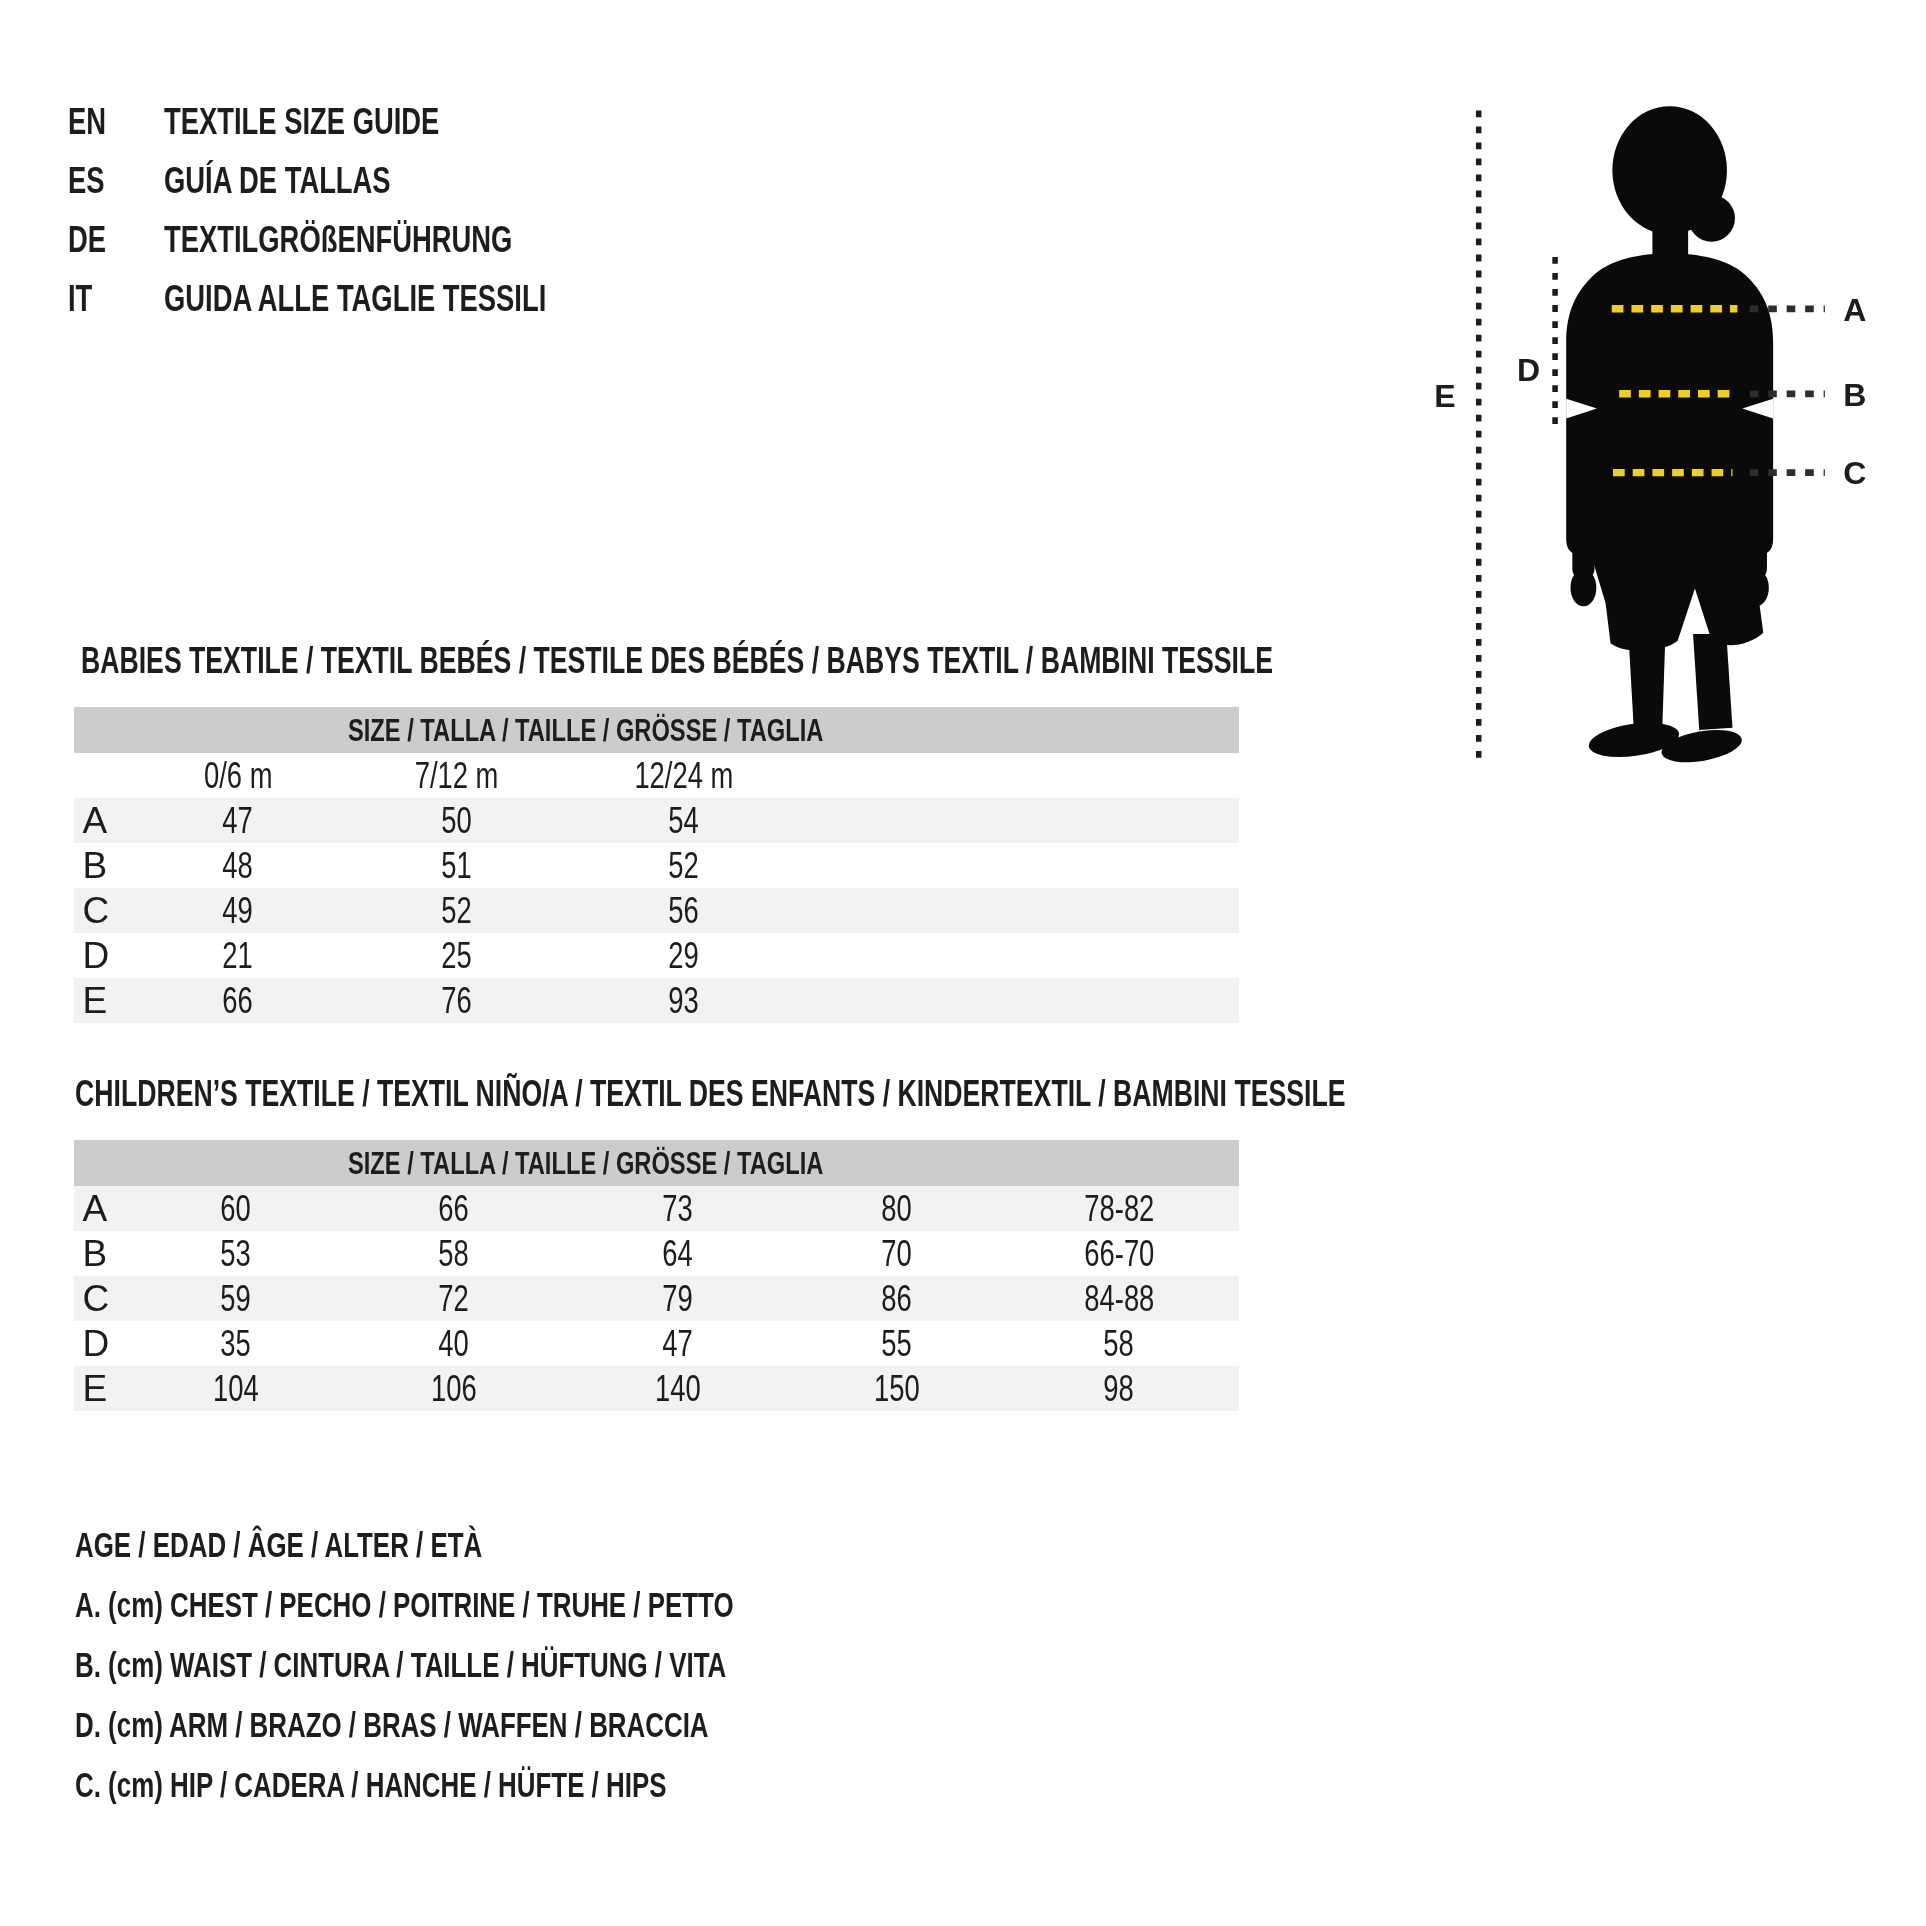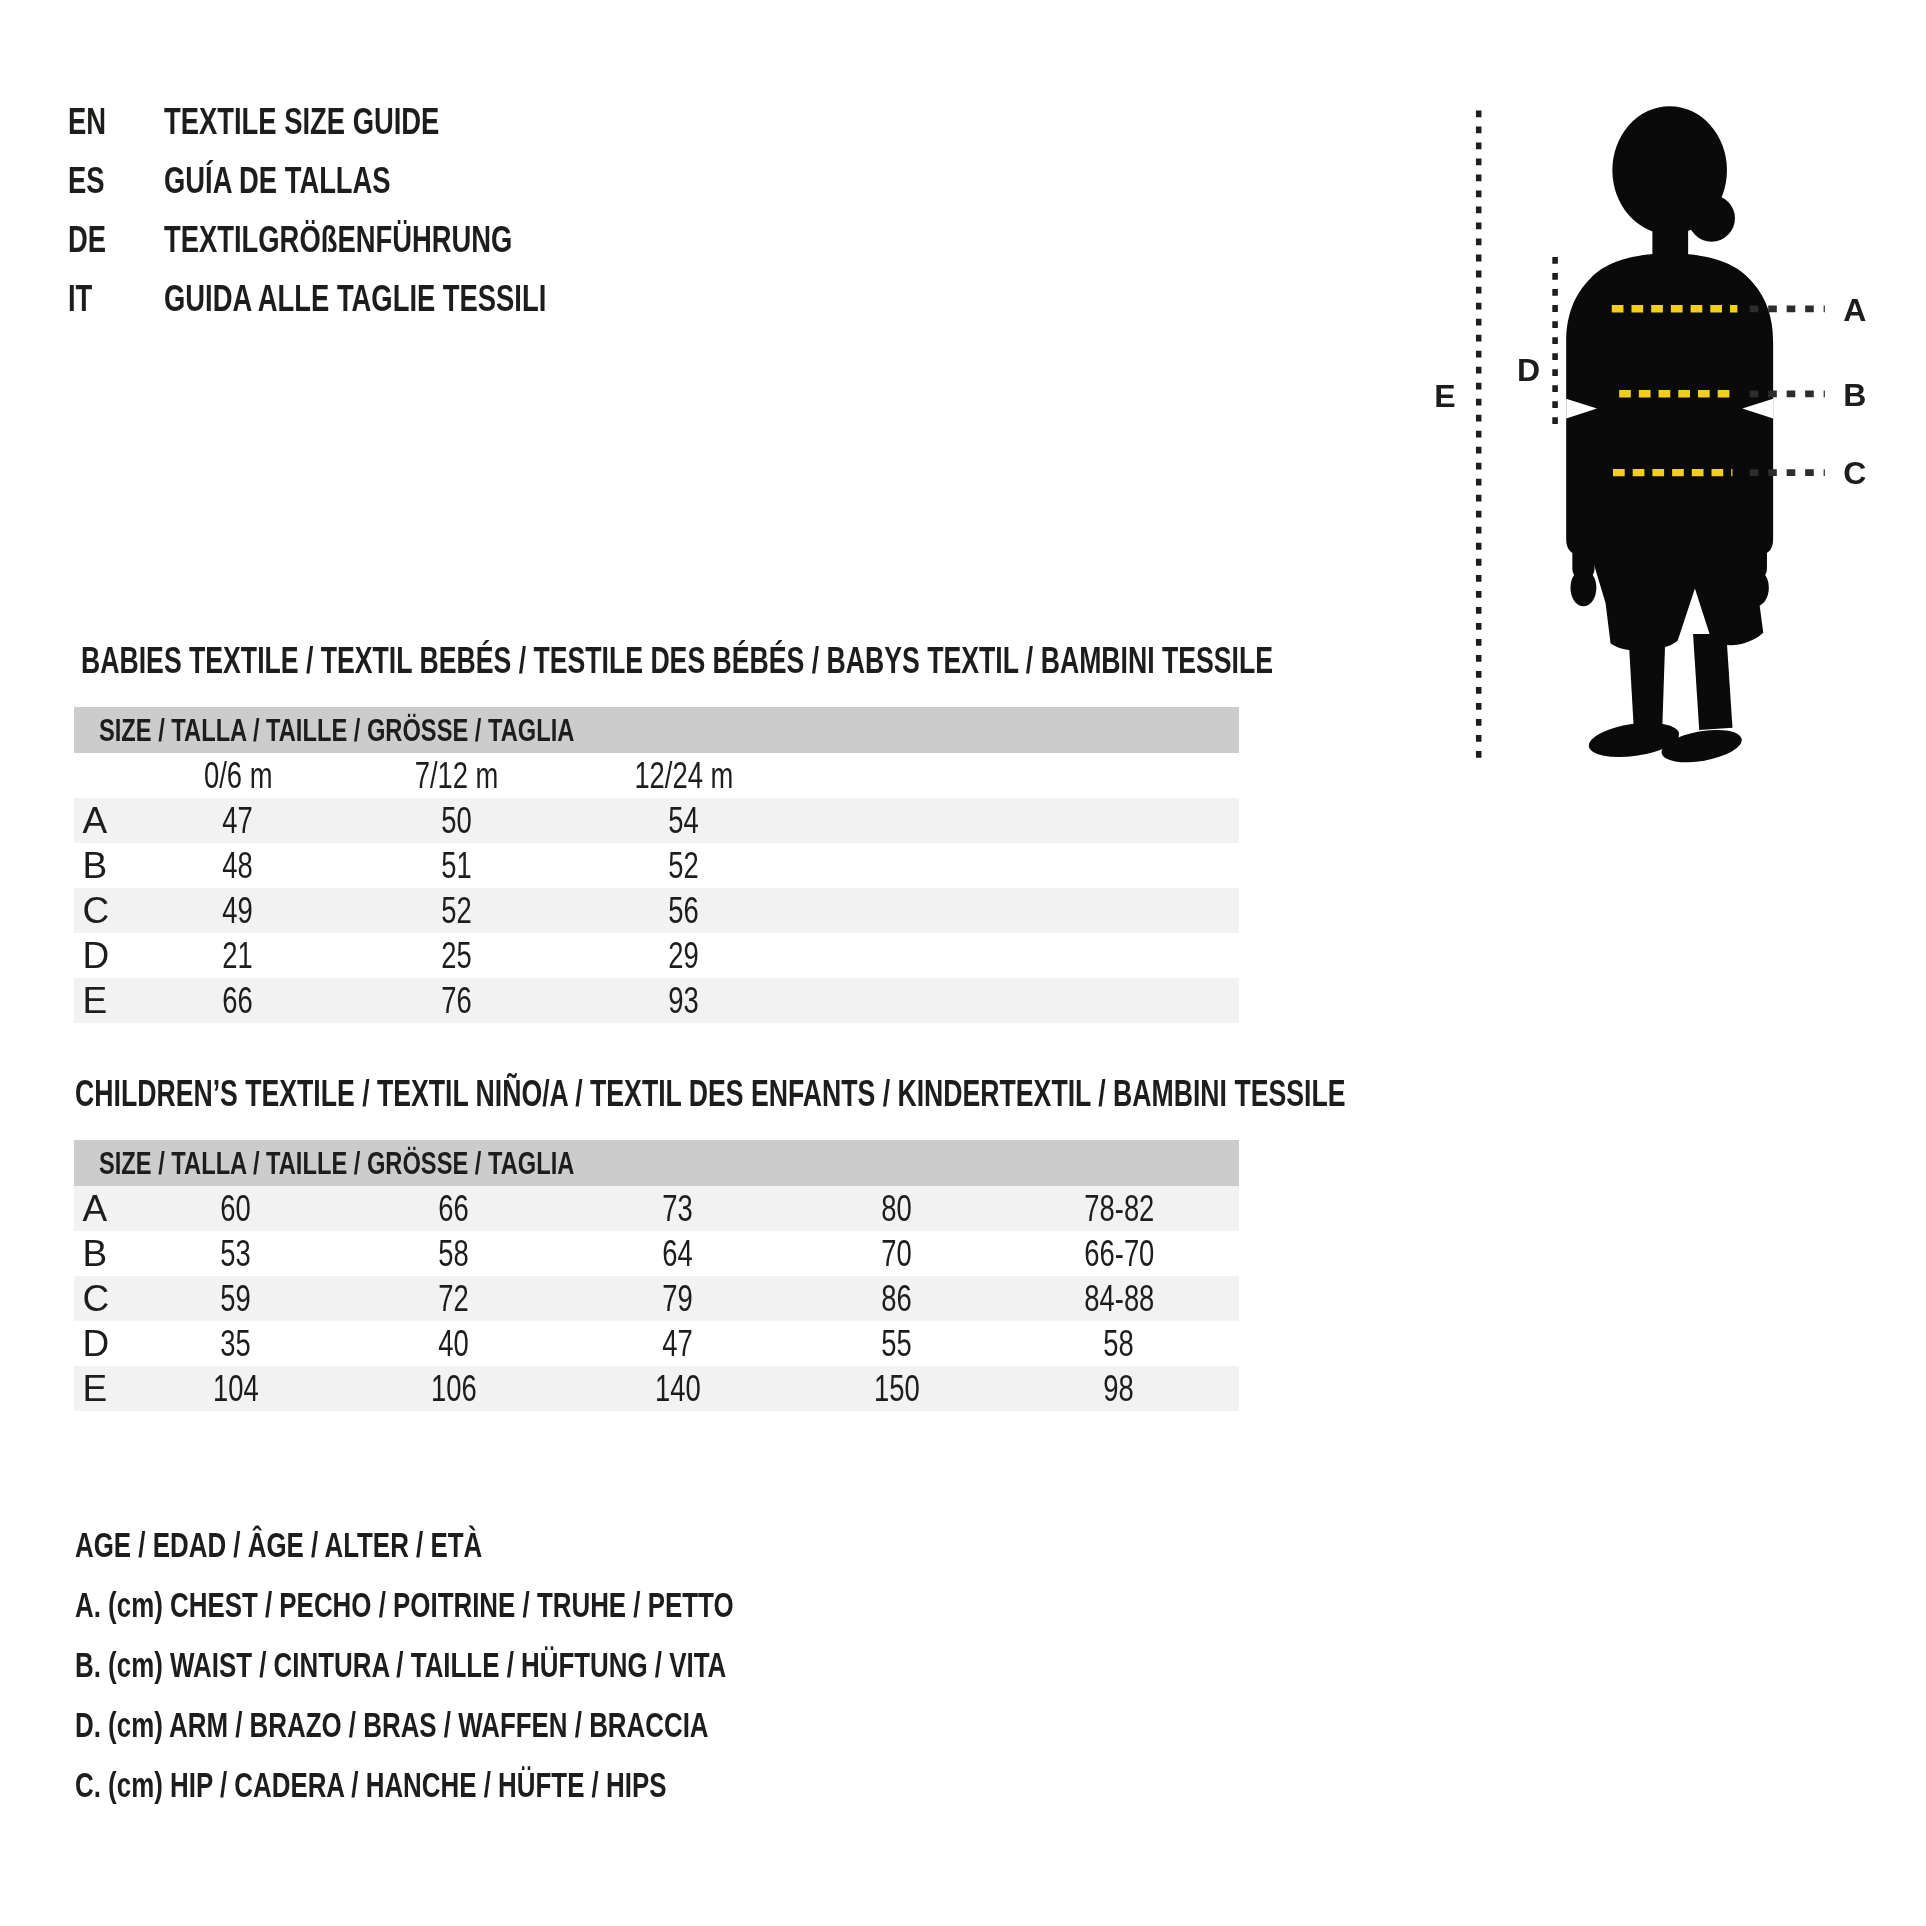--- a/index.html
+++ b/index.html
@@ -16,21 +16,21 @@
 
   
   .sec-title{font-size:36px;font-weight:700;line-height:37px;}
   #babies-title{left:81px;top:642px;}
   #children-title{left:75px;top:1075px;}
 
   
   .stable{width:1165px;}
   #babies-table{left:74px;top:707px;}
   #children-table{left:74px;top:1140px;}
-  .band{height:46px;background:#cccccc;line-height:46px;padding-left:25px;font-size:32px;font-weight:700;}
+  .band{height:46px;background:#cccccc;line-height:46px;padding-left:25px;font-size:32px;font-weight:700;text-align:center;}
   .hrow,.trow{position:relative;height:45px;line-height:45px;font-size:37px;}
   .alt{background:#f2f2f2;}
   .letter{position:absolute;left:8.6px;top:0;}
   .cell{position:absolute;top:0;width:136px;text-align:center;}
   .b1{left:96px;} .b2{left:315px;} .b3{left:542px;}
   .k1{left:94px;} .k2{left:312px;} .k3{left:536px;} .k4{left:755px;} .k5{left:977px;}
 
   
   #legend{left:75px;top:1515px;}
   .legend-line{height:60px;display:flex;align-items:center;font-size:35px;font-weight:700;}

